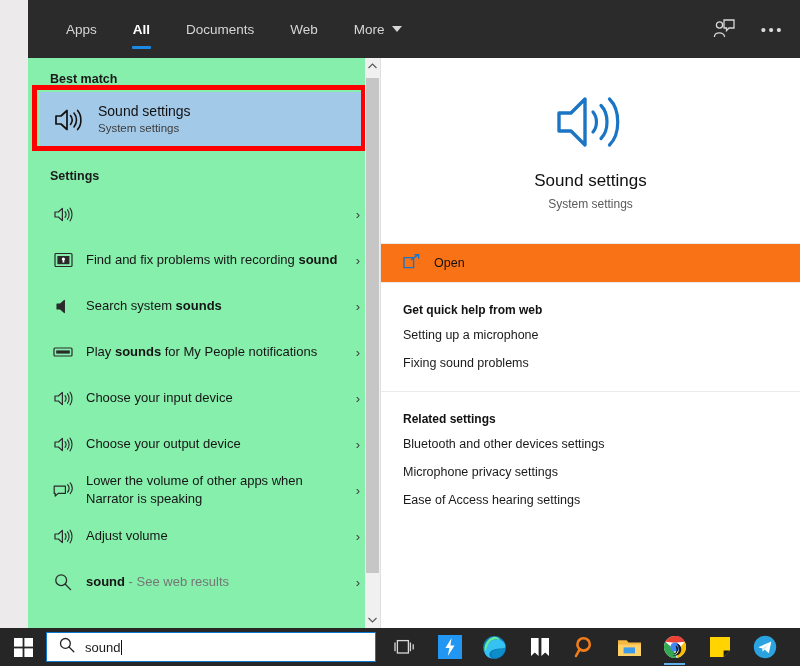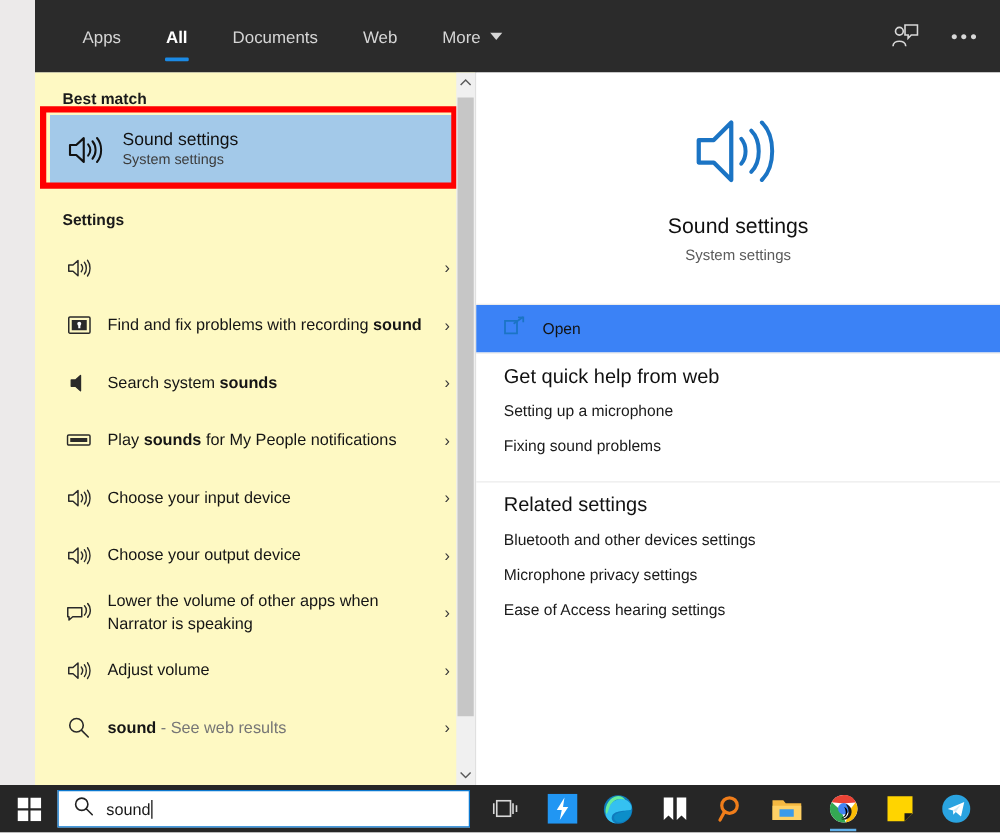--- a/index.html
+++ b/index.html
@@ -24,21 +24,21 @@
        color:#d6d6d6;font-size:13.5px;cursor:default;}
   .tab.active{color:#ffffff;font-weight:bold;}
   .tab.active::after{content:"";position:absolute;left:17px;right:17px;bottom:9px;height:3px;background:#1b8ae5;border-radius:1px;}
   .tab .caret{margin-left:7px;font-size:8px;line-height:1;position:relative;top:1px;}
   .hdr-right{position:absolute;right:16px;top:0;height:58px;display:flex;align-items:center;gap:26px;}
   .hdr-ico{color:#d8d8d8;display:flex;align-items:center;justify-content:center;}
   .dots{letter-spacing:2.5px;font-size:15px;color:#d8d8d8;line-height:1;}
 
   
   .body{position:absolute;left:0;top:58px;width:772px;height:570px;}
-  .left-pane{position:absolute;left:0;top:0;width:352px;height:570px;background:#fef9c3;overflow:hidden;}
+  .left-pane{position:absolute;left:0;top:0;width:352px;height:570px;background:#86efac;overflow:hidden;}
   .divider-v{position:absolute;left:352px;top:0;width:1px;height:570px;background:#e0e0e0;}
   .right-pane{position:absolute;left:353px;top:0;width:419px;height:570px;background:#ffffff;}
 
   
   .scrollbar{position:absolute;left:337px;top:0;width:15px;height:570px;background:#f0f0f0;}
   .sb-arrow{width:15px;height:16px;display:flex;align-items:center;justify-content:center;color:#666;font-size:7px;}
   .sb-track{position:absolute;left:0;top:16px;width:15px;height:538px;}
   .sb-thumb{position:absolute;left:1px;top:4px;width:13px;height:495px;background:#c6c6c6;}
   .sb-bottom{position:absolute;left:0;bottom:0;}
 
@@ -60,23 +60,23 @@
   .row .rlabel{font-size:13px;color:#151515;line-height:1.42;padding-right:26px;}
   .row .rchev{position:absolute;right:6px;top:50%;transform:translateY(-50%);color:#3a3a3a;font-size:13px;}
   .row b{font-weight:bold;}
   .row .muted{color:#767676;}
 
   
   .hero{height:185px;display:flex;flex-direction:column;align-items:center;justify-content:center;}
   .hero-title{font-size:17px;color:#101010;margin-top:14px;}
   .hero-sub{font-size:12px;color:#5a5a5a;margin-top:6px;}
   .hr{height:1px;background:#ebebeb;margin:0 0px;}
-  .open-row{height:38px;background:#3b82f6;display:flex;align-items:center;padding-left:22px;gap:14px;}
+  .open-row{height:38px;background:#f97316;display:flex;align-items:center;padding-left:22px;gap:14px;}
   .open-label{font-size:12.5px;color:#121212;}
-  .rp-sec{padding:10px 0 4px 22px;font-size:16px;font-weight:normal;color:#111;}
+  .rp-sec{padding:20px 0 4px 22px;font-size:12px;font-weight:bold;color:#111;}
   .rp-link{padding:7px 0 7px 22px;font-size:12.5px;color:#1a1a1a;}
   .rp-block{padding-bottom:14px;}
 
   
   .taskbar{position:absolute;left:0;bottom:0;width:800px;height:38px;background:#262626;display:flex;align-items:center;}
   .start{width:46px;height:38px;display:flex;align-items:center;justify-content:center;}
   .searchbox{width:330px;height:30px;background:#ffffff;border:1px solid #0b78d0;display:flex;align-items:center;gap:10px;padding:0 12px;box-sizing:border-box;}
   .sb-text{font-size:13px;color:#1a1a1a;position:relative;}
   .caret-bar{display:inline-block;width:1px;height:15px;background:#111;vertical-align:-3px;margin-left:1px;}
   .tb-icons{display:flex;align-items:center;gap:0px;margin-left:6px;}

